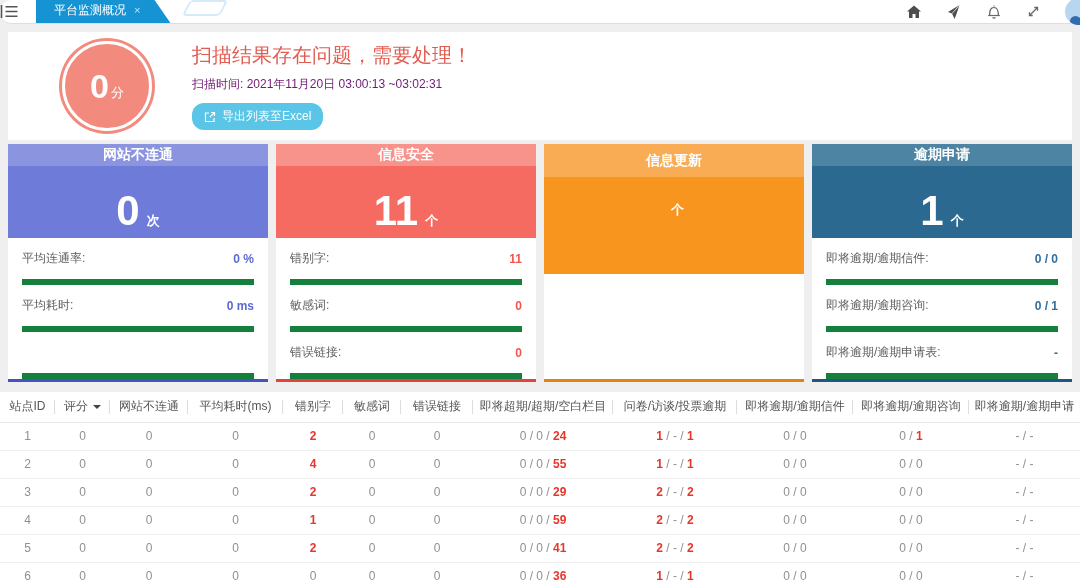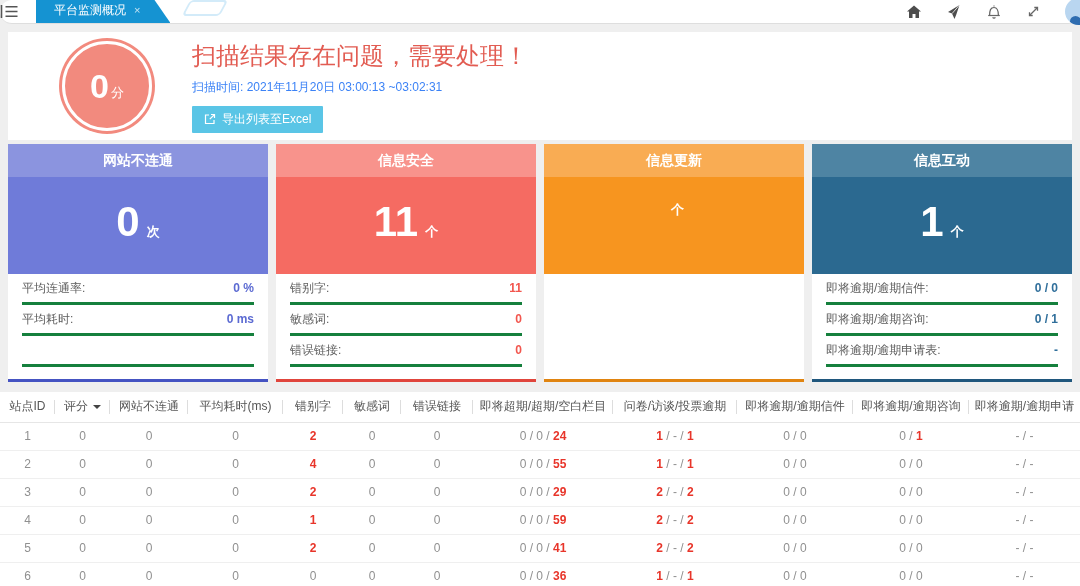--- a/index.html
+++ b/index.html
@@ -26,38 +26,38 @@
 
   
   .header-panel { margin:8px 8px 0; height:108px; background:#fff; display:flex; align-items:center;
                   padding-left:54px; }
   .score-circle { width:90px; height:90px; border-radius:50%; background:#f28a7e;
                   border:3px solid #fff; box-shadow:0 0 0 3px #f28a7e;
                   display:flex; align-items:center; justify-content:center; flex-shrink:0; }
   .score-num { font-size:34px; font-weight:bold; color:#fff; }
   .score-unit { font-size:13px; color:#fff; margin:14px 0 0 2px; }
   .header-text { margin-left:40px; }
-  .alert-title { font-size:24px; color:#e25c52; margin-bottom:7px; }
-  .scan-time { font-size:12px; color:#3b82f6; margin-bottom:10px; }
+  .alert-title { font-size:20px; color:#e25c52; margin-bottom:7px; }
+  .scan-time { font-size:12px; color:#701a75; margin-bottom:10px; }
   .export-btn { display:inline-flex; align-items:center; gap:6px; background:#5ac5e6; color:#fff;
-                font-size:12px; padding:5px 12px; border-radius:1px; border:none; cursor:pointer; }
+                font-size:12px; padding:5px 12px; border-radius:12px; border:none; cursor:pointer; }
 
   
   .cards-row { display:flex; gap:8px; margin:4px 8px 0; height:238px; }
   .card { flex:1; background:#fff; display:flex; flex-direction:column;
           border-bottom:3px solid var(--bdr); }
   .card-header { height:33px; background:var(--hdr); color:#fff; font-size:14px; font-weight:bold;
                  display:flex; align-items:center; justify-content:center; }
   .card-body { height:97px; background:var(--body); display:flex; align-items:baseline;
                justify-content:center; padding-top:24px; }
   .card-num { font-size:42px; font-weight:bold; color:#fff; line-height:1; }
   .card-unit { font-size:13px; font-weight:bold; color:#fff; margin-left:7px; }
   .card-stats { flex:1; padding:0 14px; background:#fff; }
-  .stat-row { height:31px; display:flex; align-items:center; justify-content:space-between;
-              border-bottom:3px solid #15803d; font-size:12px; }
+  .stat-row { height:47px; display:flex; align-items:center; justify-content:space-between;
+              border-bottom:6px solid #15803d; font-size:12px; }
   .stat-label { color:#5e5e5e; }
   .stat-value { color:var(--val); font-weight:bold; }
 
   
   .table-wrap { margin-top:10px; background:#fff; }
   table { width:1080px; border-collapse:collapse; table-layout:fixed; }
   thead th { height:30px; font-size:12px; color:#555; font-weight:normal; text-align:center;
              border-bottom:1px solid #e6e6e6; position:relative; cursor:pointer; }
   thead th:not(:last-child)::after { content:''; position:absolute; right:0; top:8px;
              width:1px; height:14px; background:#ddd; }
@@ -179,21 +179,21 @@
         </div>
       </div>
     </div>
     <div class="card" style="--hdr: #f9ac53; --body: #f7951f; --val: #f7941e; --bdr: #e08410;">
       <div class="card-header">信息更新</div>
       <div class="card-body">
         <span class="card-unit">个</span>
       </div>
     </div>
     <div class="card" style="--hdr: #4e84a3; --body: #2b6990; --val: #306f9b; --bdr: #20577d;">
-      <div class="card-header">信息互动</div>
+      <div class="card-header">逾期申请</div>
       <div class="card-body">
         <span class="card-num">1</span>
         <span class="card-unit">个</span>
       </div>
       <div class="card-stats">
         <div class="stat-row">
           <span class="stat-label">即将逾期/逾期信件:</span>
           <span class="stat-value">0 / 0</span>
         </div>
         <div class="stat-row">

